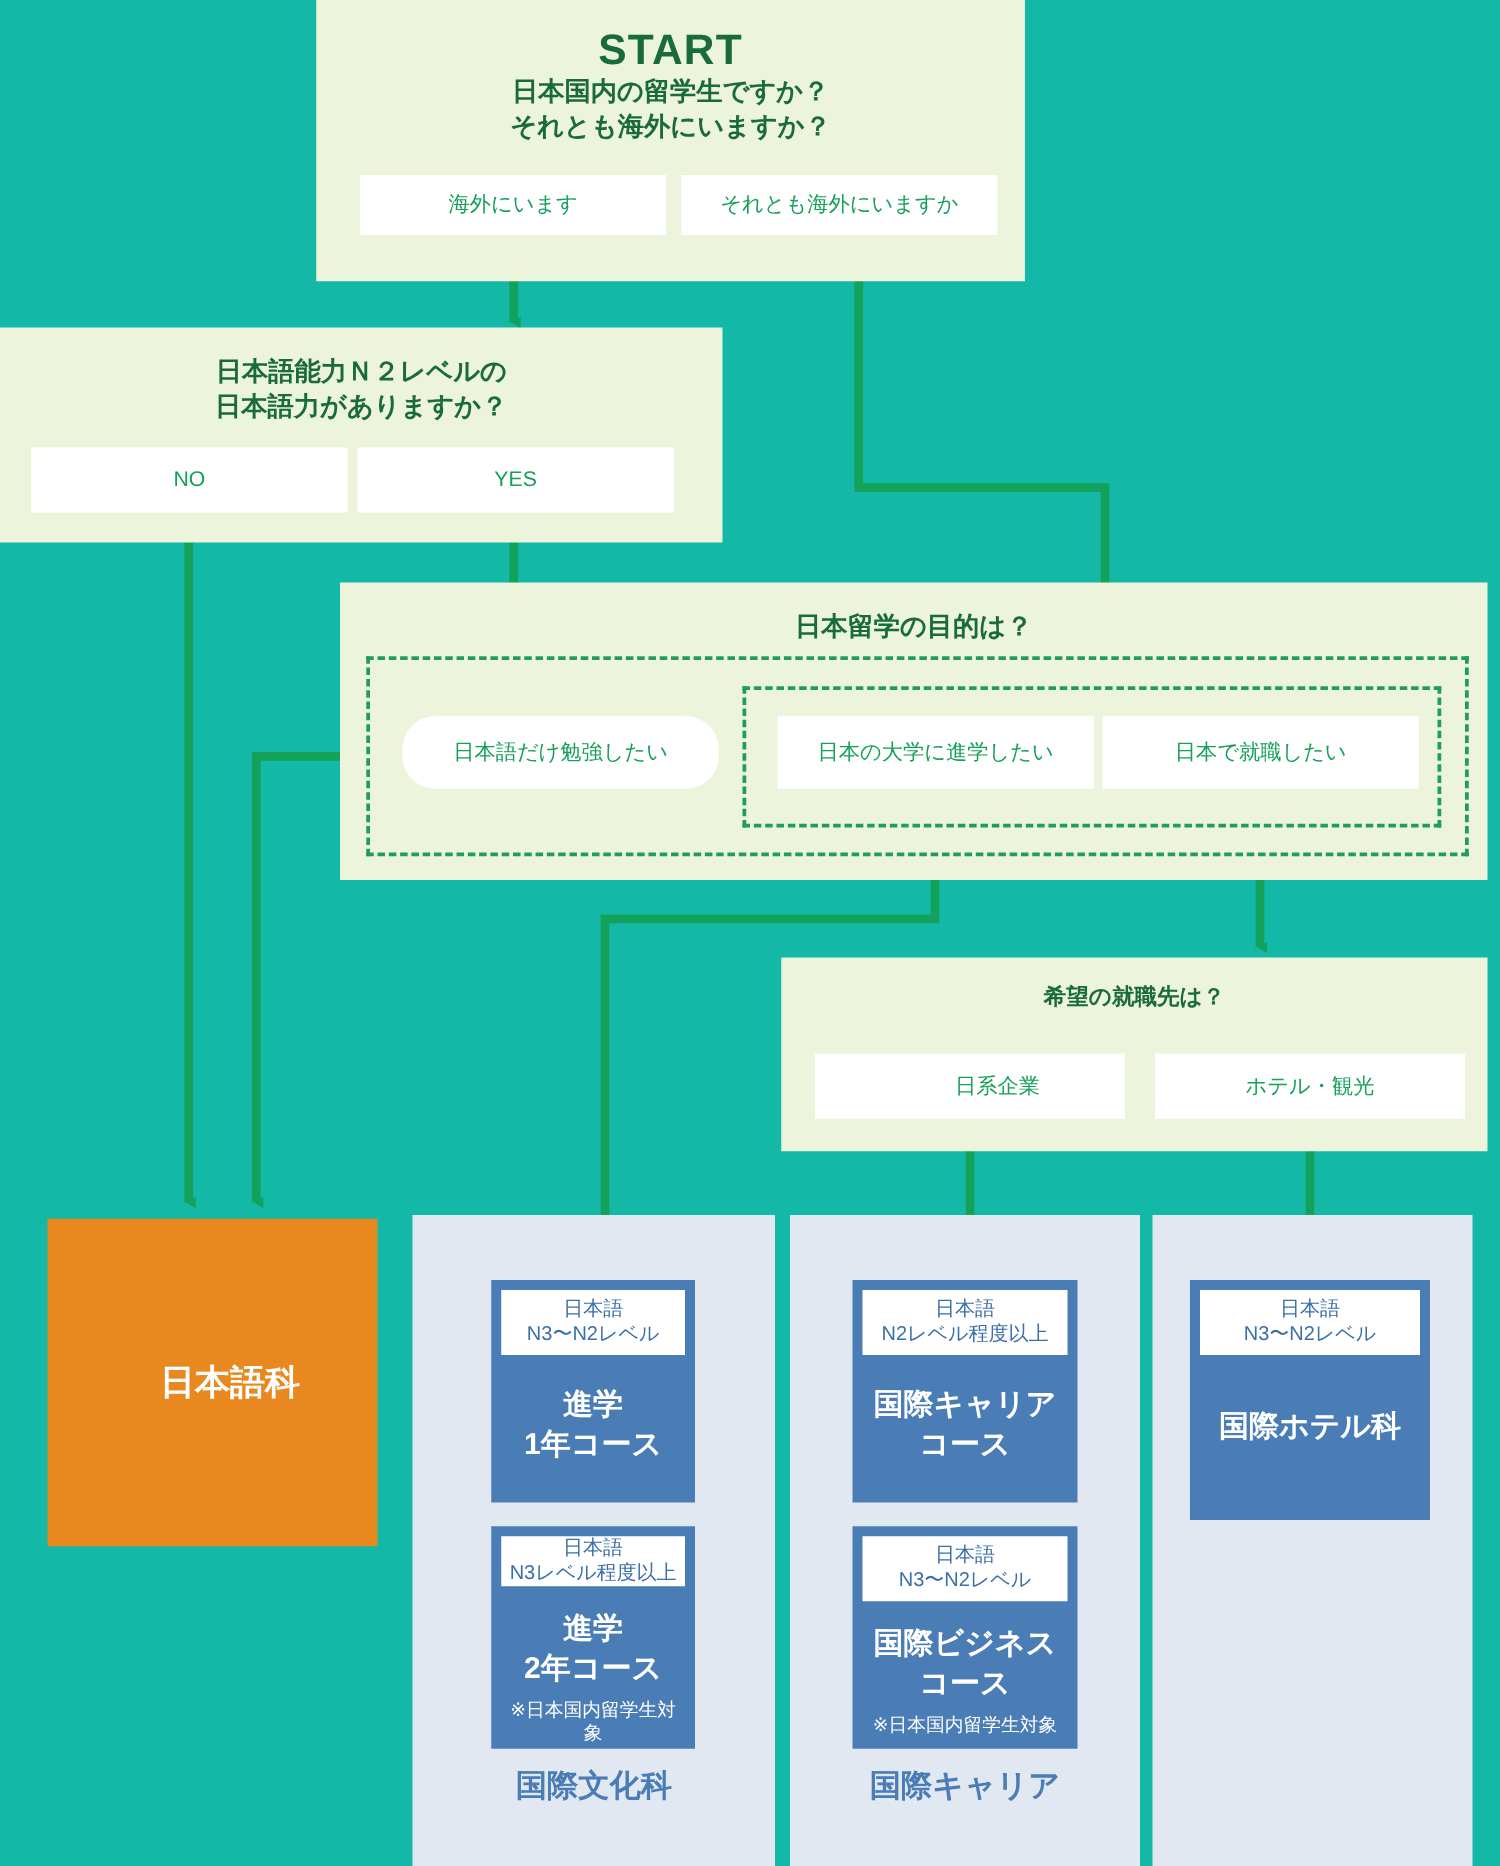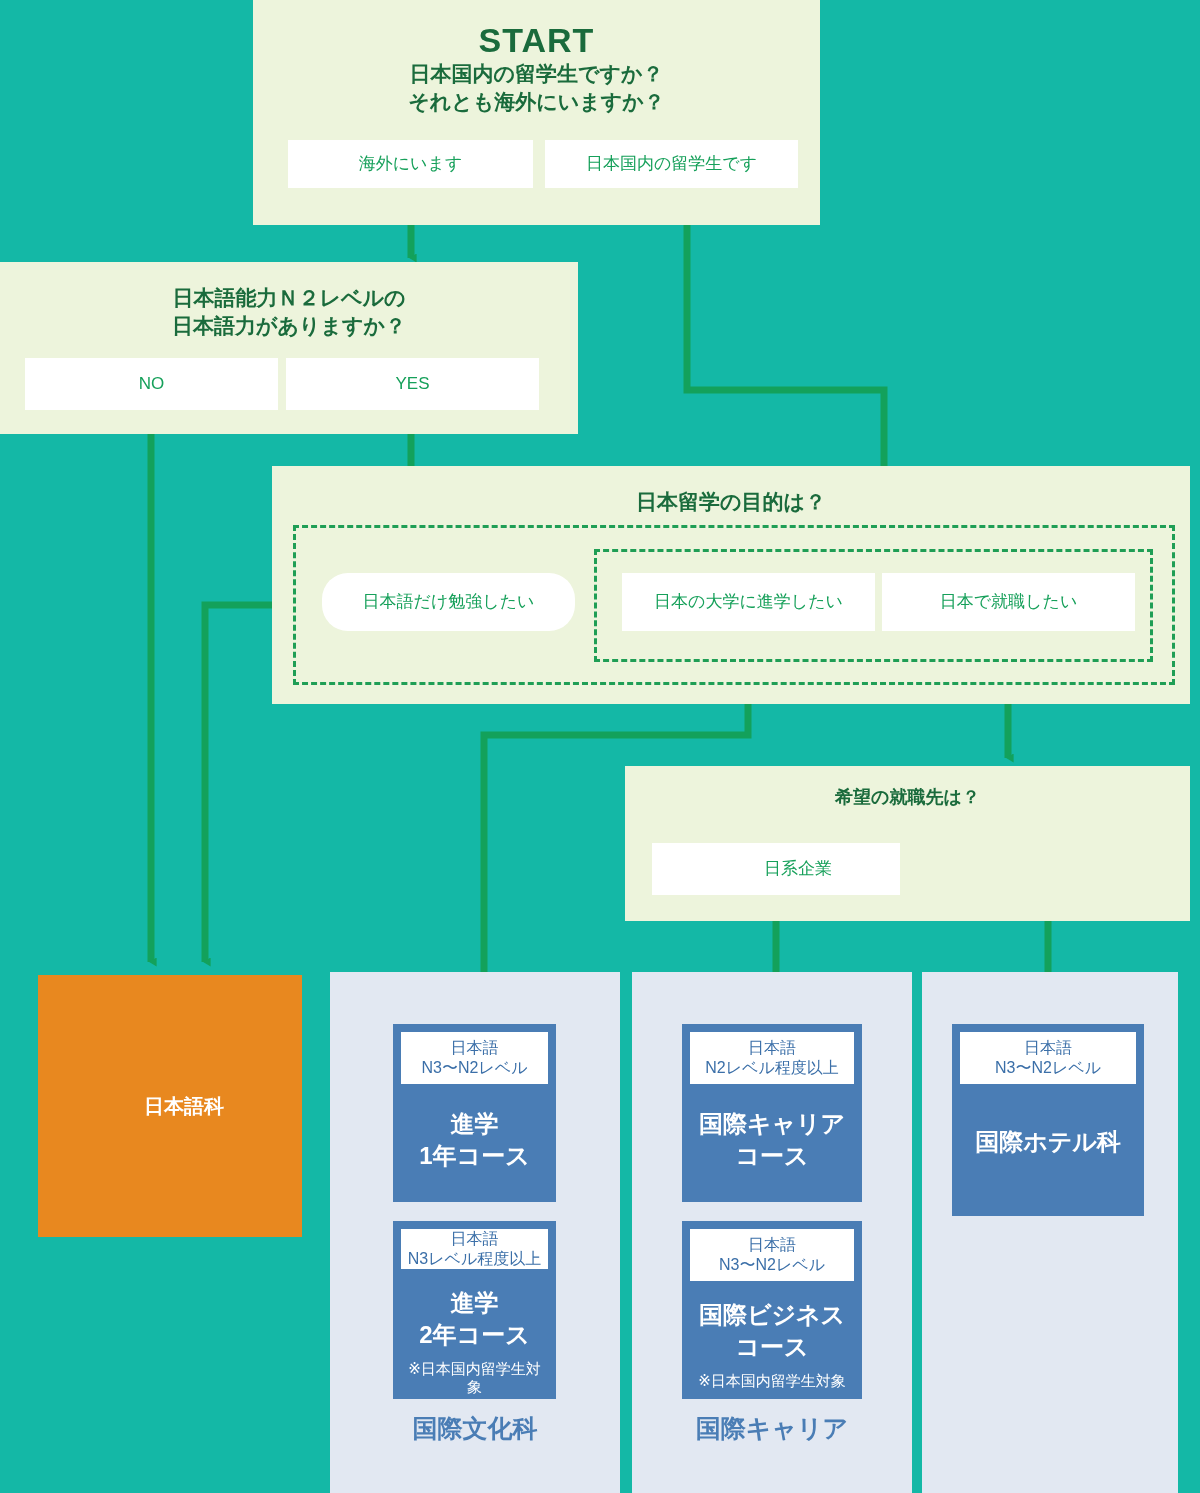--- a/index.html
+++ b/index.html
@@ -111,21 +111,21 @@
 
   
   .orange-box {
     position: absolute;
     background: #E8881F;
     display: flex;
     align-items: center;
     justify-content: center;
     color: #FFFFFF;
     font-weight: bold;
-    font-size: 20px;
+    font-size: 28px;
     box-sizing: border-box;
     padding-left: 28px;
   }
 
   
   #connectors {
     position: absolute;
     left: 0; top: 0;
     width: 1200px; height: 1493px;
     pointer-events: none;
@@ -166,21 +166,21 @@
 
   <div class="panel" style="left:253px; top:0px; width:567px; height:225px;">
     <div class="start-word" style="position:absolute; left:0; top:22px; width:100%;">START</div>
     <div class="panel-title" style="position:absolute; left:0; top:60px; width:100%; font-size:21px;">日本国内の留学生ですか？
 それとも海外にいますか？</div>
   </div>
   <div class="chip" style="left:288px; top:140px; width:245px; height:48px;">
     <span>海外にいます</span>
   </div>
   <div class="chip" style="left:545px; top:140px; width:253px; height:48px;">
-    <span>日本国内の留学生です</span>
+    <span>それとも海外にいますか</span>
   </div>
 
   <div class="panel" style="left:0px; top:262px; width:578px; height:172px;">
     <div class="panel-title" style="position:absolute; left:0; top:22px; width:100%; font-size:21px;">日本語能力Ｎ２レベルの
 日本語力がありますか？</div>
   </div>
   <div class="chip" style="left:25px; top:358px; width:253px; height:52px;">
     <span>NO</span>
   </div>
   <div class="chip" style="left:286px; top:358px; width:253px; height:52px;">
@@ -203,20 +203,23 @@
   </div>
   <div class="chip" style="left:882px; top:573px; width:253px; height:58px;justify-content:center;">
     <span>日本で就職したい</span>
   </div>
 
   <div class="panel" style="left:625px; top:766px; width:565px; height:155px;">
     <div class="panel-title" style="position:absolute; left:0; top:20px; width:100%; font-size:18px;">希望の就職先は？</div>
   </div>
   <div class="chip" style="left:652px; top:843px; width:248px; height:52px;padding-left:44px;">
     <span>日系企業</span>
+  </div>
+  <div class="chip" style="left:924px; top:843px; width:248px; height:52px;">
+    <span>ホテル・観光</span>
   </div>
 
   <div class="orange-box" style="left:38px; top:975px; width:264px; height:262px;">
     <span>日本語科</span>
   </div>
 
   <div class="result-col" style="left:330px; top:972px; width:290px; height:521px;">
     <div class="course-card" style="left:63px; top:52px; width:163px; height:178px; padding:8px;">
       <div class="course-level" style="width:147px; height:52px;">日本語
 N3〜N2レベル</div>

